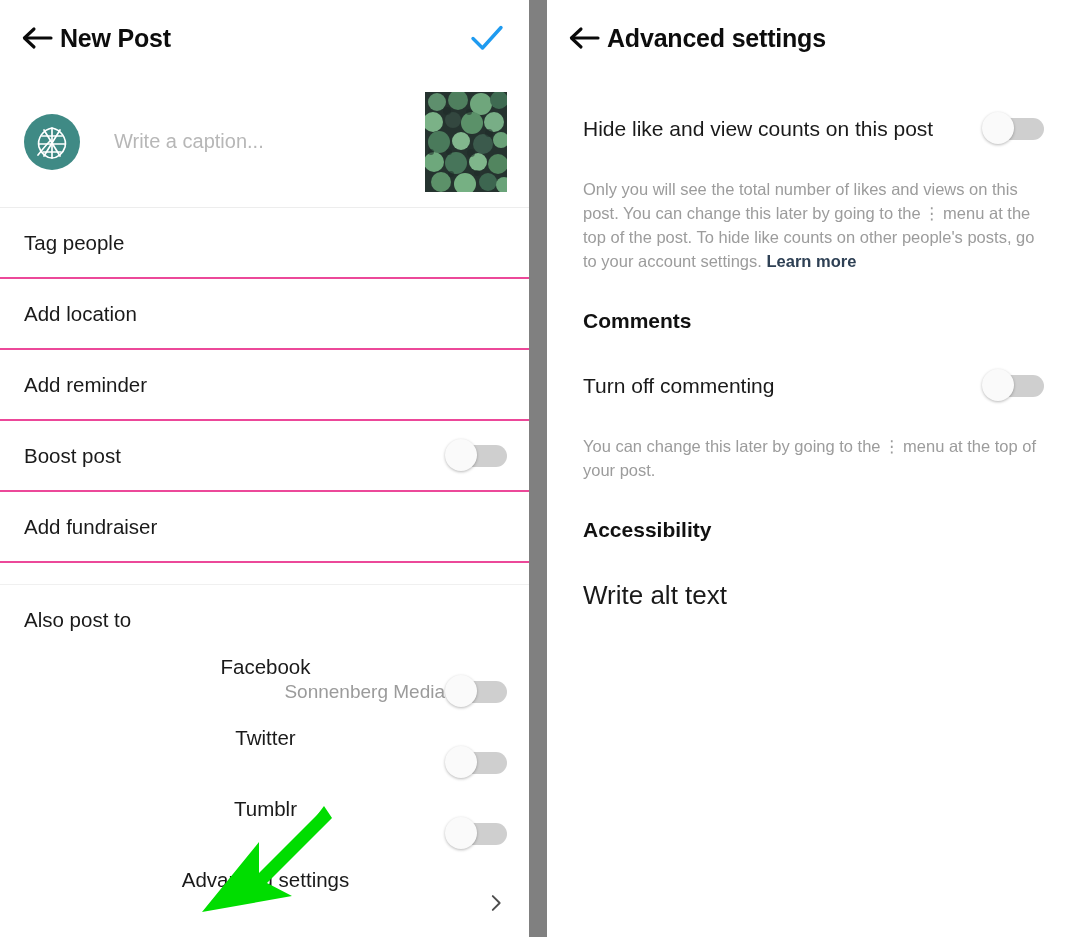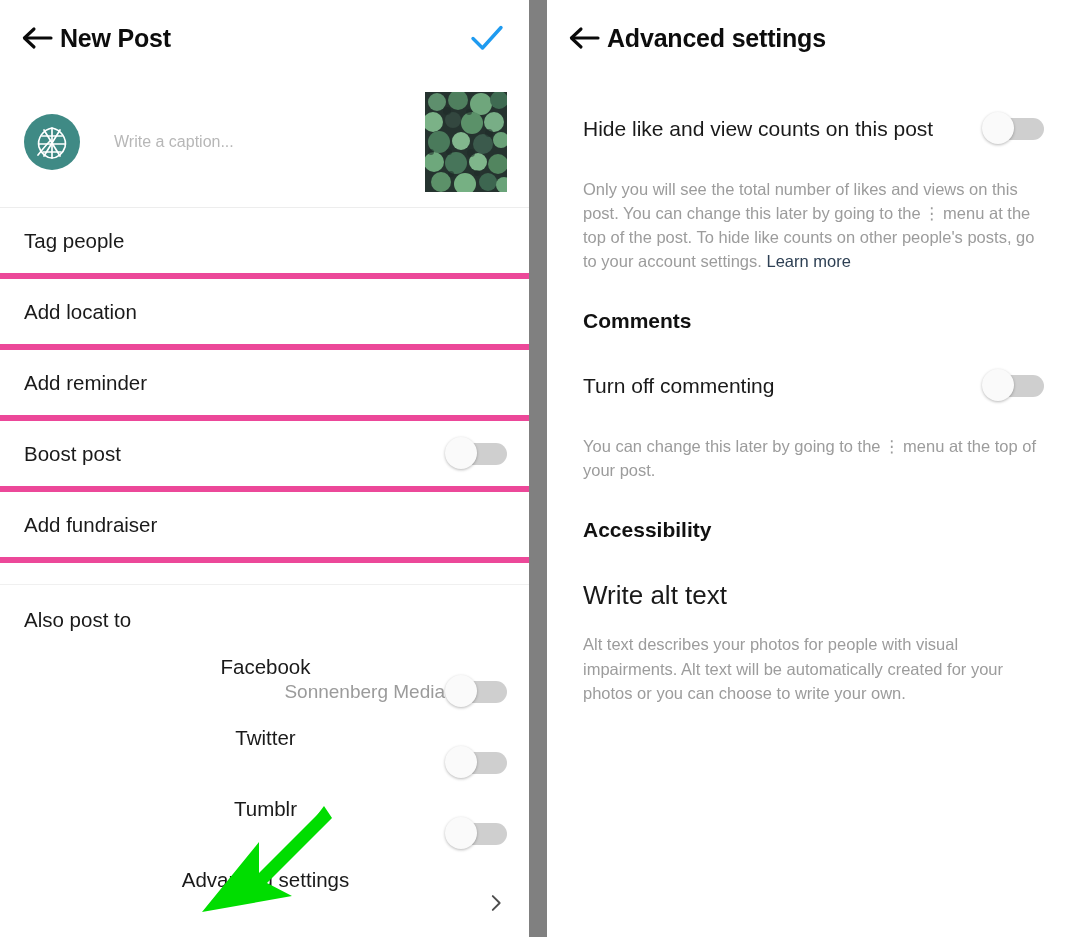--- a/index.html
+++ b/index.html
@@ -76,42 +76,42 @@
     flex: 0 0 56px;
     display: flex; align-items: center; justify-content: center;
     overflow: hidden;
   }
   #caption-input {
     flex: 1 1 auto;
     margin-left: 34px;
     border: none;
     outline: none;
     font-family: "Liberation Sans", sans-serif;
-    font-size: 16px;
+    font-size: 20px;
     color: #262626;
     background: transparent;
   }
   #caption-input::placeholder { color: #b7b7b7; }
   #post-thumb {
     width: 82px; height: 100px;
     margin-right: 22px;
     flex: 0 0 82px;
     position: relative;
     overflow: hidden;
     background: #2d3b3a;
   }
   #post-thumb svg { display: block; width: 100%; height: 100%; }
 
   
   .list-row {
     position: relative;
     height: 71px;
     display: flex;
     align-items: center;
-    border-bottom: 6px solid #ec4899;
+    border-bottom: 2px solid #ec4899;
     padding-left: 24px;
     padding-right: 22px;
     cursor: pointer;
   }
   .list-row.no-rule { border-bottom: none; flex-direction: column; }
   .row-label {
     font-size: 20.5px;
     color: #1a1a1a;
     font-weight: normal;
   }
@@ -187,21 +187,21 @@
     margin-top: 21px;
     max-width: 492px;
   }
   .rp-help .kebab {
     display: inline-block;
     letter-spacing: 0;
     padding: 0 3px;
   }
   .rp-link {
     color: #2e4054;
-    font-weight: normal;
+    font-weight: bold;
     text-decoration: none;
     cursor: pointer;
     text-align: center;
   }
   .rp-section-title {
     font-size: 21px;
     font-weight: bold;
     color: #111111;
     margin-top: 36px;
   }
@@ -411,17 +411,16 @@
           <div class="knob"></div>
         </div>
       </div>
       <div class="rp-help">
         <span>You can change this later by going to the</span><span class="kebab">⋮</span><span>menu at the top of your post.</span>
       </div>
 
       
       <div class="rp-section-title">Accessibility</div>
       <div class="rp-action">Write alt text</div>
-      <div class="rp-help">Alt text describes your photos for people with visual impairments. Alt text will be automatically created for your photos or you can choose to write your own.</div>
     </div>
 
   </div>
 </div>
 
 </body></html>

